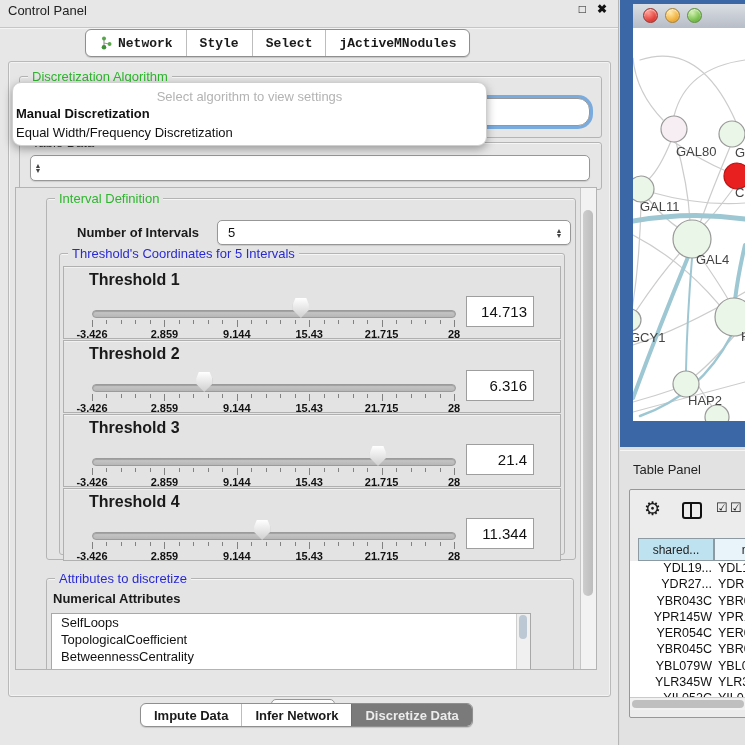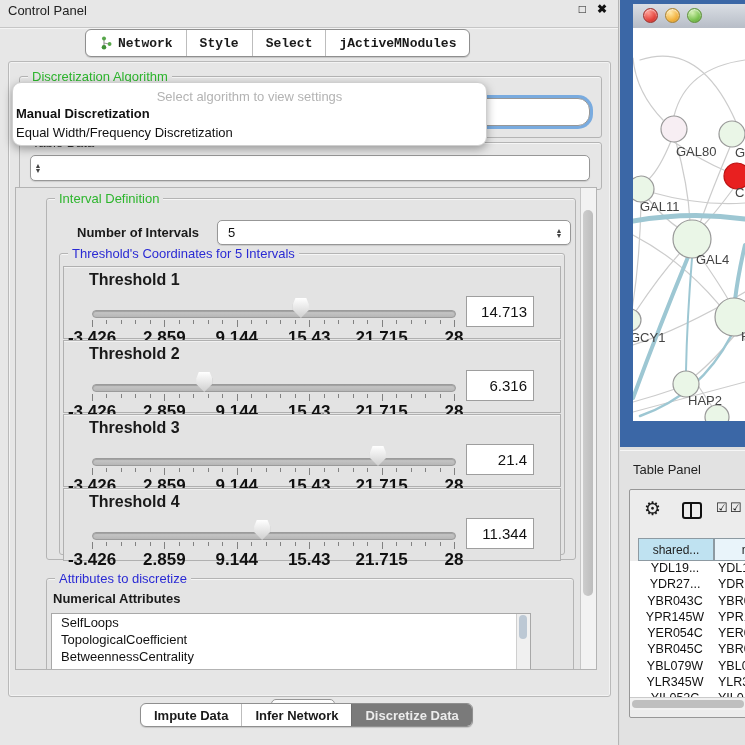--- a/index.html
+++ b/index.html
@@ -59,21 +59,21 @@
   .th-label{position:absolute;left:10px;top:4px;font-weight:bold;font-size:16px;margin-left:15px;}
   .th-track{position:absolute;left:28px;top:43px;width:362px;height:6px;border:1px solid #9b9b9b;border-radius:4px;
             background:linear-gradient(#c9c9c9,#b6b6b6);box-shadow:inset 0 1px 1px rgba(0,0,0,.2);}
   .th-handle{position:absolute;top:31px;width:16px;height:20px;background:linear-gradient(#ffffff,#cfcfcf);
              clip-path:polygon(0% 32%,16% 0%,84% 0%,100% 32%,100% 60%,50% 100%,0% 60%);
              filter:drop-shadow(0 0 1px rgba(0,0,0,.55));}
   .th-ticks{position:absolute;left:28px;top:53px;width:362px;height:8px;}
   .tick{position:absolute;top:0;width:1px;height:4px;background:#818181;}
   .tick.major{height:7px;}
   .th-ticklabels{position:absolute;left:28px;top:61px;width:362px;height:12px;}
-  .tlabel{position:absolute;transform:translateX(-50%);font-size:17px;font-weight:bold;color:#111;white-space:nowrap;}
+  .tlabel{position:absolute;transform:translateX(-50%);font-size:11px;font-weight:bold;color:#111;white-space:nowrap;}
   .th-value{position:absolute;left:402px;top:29px;width:60px;height:29px;background:#fff;border:1px solid #9e9e9e;
             font-size:15px;text-align:right;line-height:29px;padding-right:6px;color:#111;}
 
   .attributes-group{left:30px;top:390px;width:526px;height:110px;}
   .na-lbl{left:6px;top:12px;}
   .attr-list{position:absolute;left:4px;top:34px;width:478px;height:70px;background:#fff;border:1px solid #a8a8a8;overflow:hidden;}
   .list-item{padding:1px 0 1px 9px;font-size:13px;line-height:15px;color:#111;}
   .list-scroll{position:absolute;right:0;top:0;width:13px;height:100%;background:#f0f0f0;border-left:1px solid #cfcfcf;}
   .list-thumb{position:absolute;left:2px;top:1px;width:8px;height:24px;border-radius:5px;background:#bcc8d4;}
 
@@ -104,21 +104,21 @@
   .tp-toolbar{position:absolute;left:0;top:0;width:100%;height:42px;}
   .gear-i{position:absolute;left:14px;top:7px;font-size:19px;color:#1a1a1a;}
   .split-i{position:absolute;left:52px;top:12px;width:16px;height:13px;border:2px solid #111;border-radius:3px;}
   .split-i::after{content:"";position:absolute;left:6px;top:0;width:2px;height:13px;background:#111;}
   .check-i{position:absolute;top:10px;font-size:13px;color:#111;}
   .tp-header{position:absolute;left:0;top:48px;width:100%;height:23px;}
   .tp-hcell{position:absolute;top:0;height:21px;border:1px solid #8d9aa2;font-size:12px;color:#222;
             display:flex;align-items:center;justify-content:center;overflow:hidden;white-space:nowrap;}
   .tp-rows{position:absolute;left:0;top:71px;width:100%;height:136px;background:#fff;overflow:hidden;}
   .tp-row{height:16.3px;position:relative;font-size:12.5px;color:#111;}
-  .tp-c1{position:absolute;left:8px;width:74px;text-align:center;white-space:nowrap;overflow:hidden;}
+  .tp-c1{position:absolute;left:8px;width:74px;text-align:right;white-space:nowrap;overflow:hidden;}
   .tp-c2{position:absolute;left:88px;white-space:nowrap;}
   .hscroll{position:absolute;left:0;top:207px;width:100%;height:12px;background:#f1f1f1;border-top:1px solid #cacaca;}
   .hthumb{position:absolute;left:2px;top:2px;right:2px;height:8px;border-radius:4px;background:#bfbfbf;}
 </style>
 </head>
 <body>
 
 <div class="app">
 
   <section class="control-panel">

